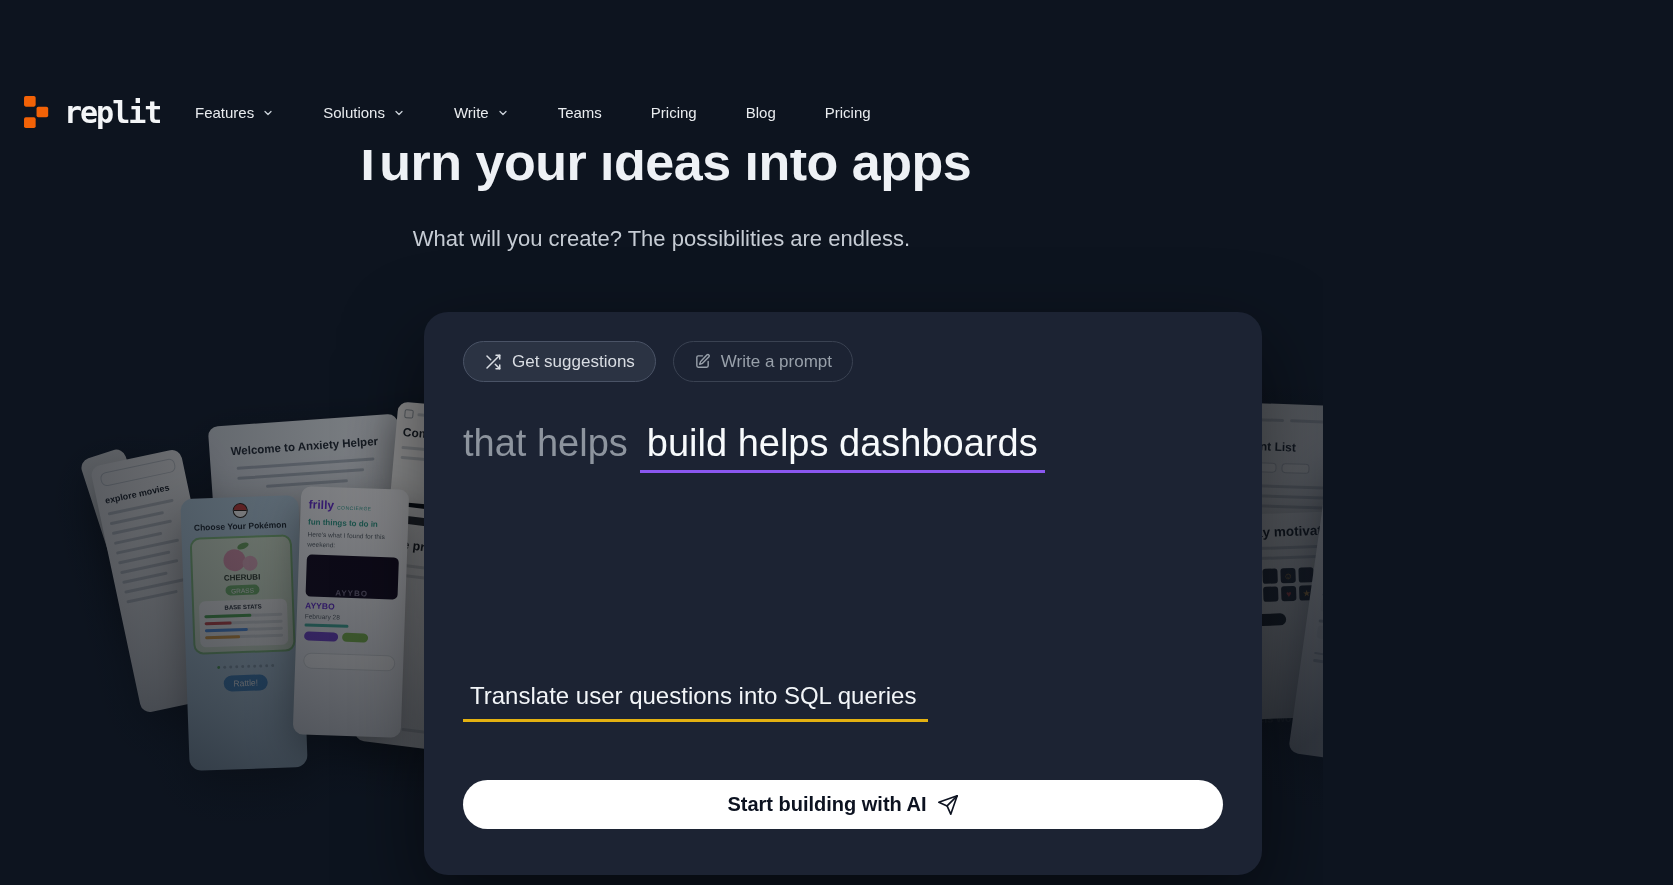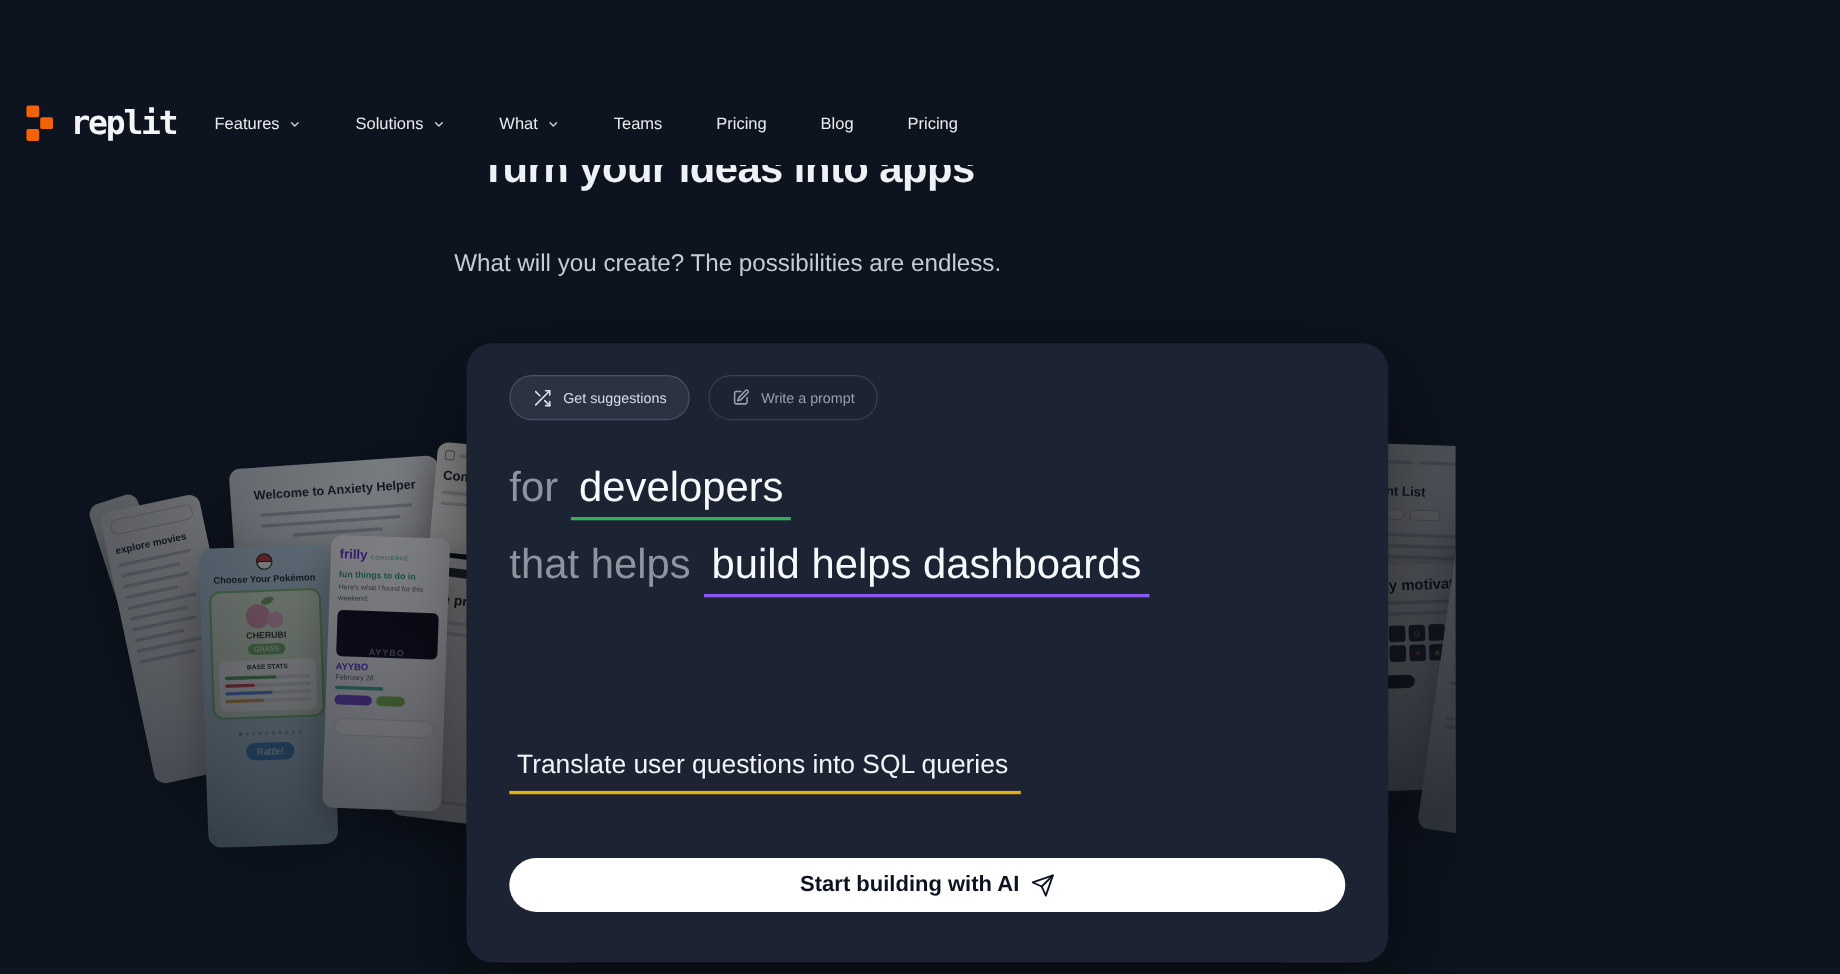--- a/index.html
+++ b/index.html
@@ -13,29 +13,29 @@
   .nav-links{position:absolute;left:195px;top:0;height:48px;display:flex;align-items:center;gap:49px;}
   .nav-item{display:flex;align-items:center;gap:8px;font-size:15px;color:#e9ecef;cursor:pointer;}
   .nav-item svg{margin-top:2px;}
   .nav-right{position:absolute;right:18px;top:0;height:48px;display:flex;align-items:center;gap:34px;}
   .nav-link{font-size:17px;color:#eef1f4;cursor:pointer;}
   .signup-btn{background:#262e3d;border:none;border-radius:8px;color:#f0f3f6;font-size:17px;
               padding:11px 17px;cursor:pointer;font-family:inherit;}
 
   
   .headline-clip{position:absolute;top:150px;left:0;right:0;height:44px;overflow:hidden;z-index:4;}
-  .headline{margin:-18px 0 0;text-align:center;font-size:38px;font-weight:600;letter-spacing:-.5px;color:#eef1f5;}
+  .headline{margin:-18px 0 0;text-align:center;font-size:52px;font-weight:600;letter-spacing:-.5px;color:#eef1f5;}
   .subtitle{position:absolute;top:226px;left:0;right:0;text-align:center;font-size:22px;color:#c6ccd4;z-index:4;}
 
   
   .builder{position:absolute;left:424px;top:312px;width:838px;height:563px;background:#1c2333;
            border-radius:24px;z-index:6;box-shadow:0 30px 80px rgba(0,0,0,.5);}
   .tabs{position:absolute;left:39px;top:29px;display:flex;gap:17px;}
   .tab{display:flex;align-items:center;gap:10px;height:41px;padding:0 20px;border-radius:21px;
-       font-size:13px;cursor:pointer;font-family:inherit;background:transparent;border:1px solid #3a4252;color:#98a0aa;}
+       font-size:17px;cursor:pointer;font-family:inherit;background:transparent;border:1px solid #3a4252;color:#98a0aa;}
   .tab.active{background:#2b3343;border-color:#4a5366;color:#d9dde3;}
   .prompt{position:absolute;left:39px;top:100px;right:30px;}
   .pline{line-height:62px;white-space:nowrap;}
   .pmuted{font-size:38px;color:#8d949e;margin-right:12px;}
   .pfill{display:inline-block;font-size:38px;color:#f7fafc;border-bottom:3px solid #3575f0;
          padding:0 7px 3px;line-height:1.2;cursor:pointer;}
   .suggestion{position:absolute;left:39px;top:368px;}
   .suggestion span{display:inline-block;font-size:24px;color:#f2f5f8;border-bottom:3px solid #e3b111;
                    padding:2px 12px 9px 7px;cursor:pointer;}
   .cta{position:absolute;left:39px;top:468px;width:760px;height:49px;border-radius:25px;background:#ffffff;
@@ -391,21 +391,21 @@
             <path d="m6 9 6 6 6-6"></path>
           </svg>
       </div>
       <div class="nav-item">
         <span>Solutions</span>
         <svg width="12" height="12" viewBox="0 0 24 24" fill="none" stroke="#ccd3da" stroke-width="2.5" stroke-linecap="round" stroke-linejoin="round">
             <path d="m6 9 6 6 6-6"></path>
           </svg>
       </div>
       <div class="nav-item">
-        <span>What</span>
+        <span>Write</span>
         <svg width="12" height="12" viewBox="0 0 24 24" fill="none" stroke="#ccd3da" stroke-width="2.5" stroke-linecap="round" stroke-linejoin="round">
             <path d="m6 9 6 6 6-6"></path>
           </svg>
       </div>
       <div class="nav-item">
           <span>Teams</span>
         </div>
       <div class="nav-item">
           <span>Pricing</span>
         </div>
@@ -439,23 +439,20 @@
         <svg width="17" height="17" viewBox="0 0 24 24" fill="none" stroke="currentColor" stroke-width="2" stroke-linecap="round" stroke-linejoin="round">
           <path d="M12 4H6a2 2 0 0 0-2 2v12a2 2 0 0 0 2 2h12a2 2 0 0 0 2-2v-6"></path>
           <path d="M18.4 2.6a2 2 0 0 1 2.8 2.8L12 14.6 8 16l1.4-4z"></path>
         </svg>
         <span>Write a prompt</span>
       </button>
     </div>
 
     <div class="prompt">
       <div class="pline">
-        <span class="pmuted">for</span><span class="pfill" style="border-bottom-color: rgb(59, 172, 84);">developers</span>
-      </div>
-      <div class="pline">
         <span class="pmuted">that helps</span><span class="pfill" style="border-bottom-color: rgb(138, 87, 240);">build helps dashboards</span>
       </div>
     </div>
 
     <div class="suggestion">
       <span style="border-bottom-color: rgb(227, 177, 17);">Translate user questions into SQL queries</span>
     </div>
 
     <button class="cta">
       <span>Start building with AI</span>

